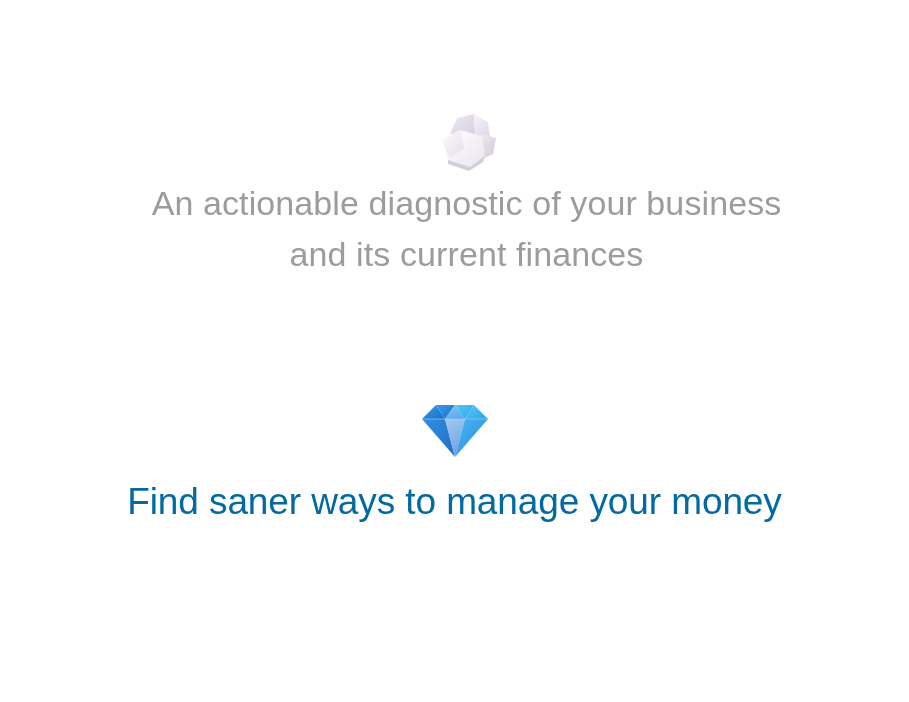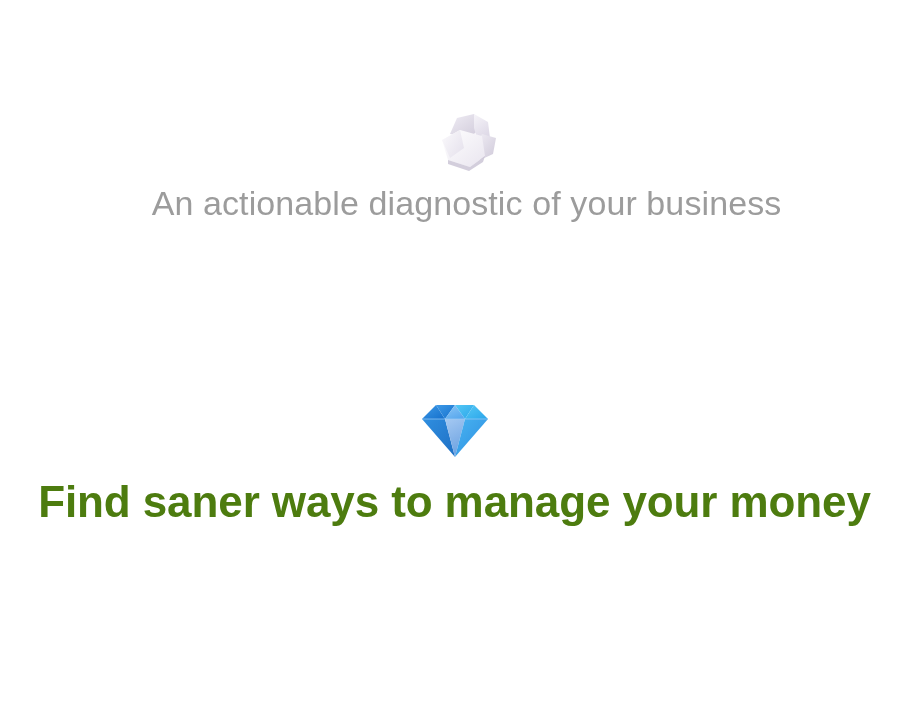--- a/index.html
+++ b/index.html
@@ -80,23 +80,23 @@
   }
 
   .icon-wrap-diamond svg { display: block; }
 
   .strong-heading {
     margin: 0;
     padding: 0;
     margin-top: 14px;
     width: 840px;
     text-align: center;
-    color: #4d7c0f;
-    font-size: 44px;
-    font-weight: 700;
+    color: #0369a1;
+    font-size: 37px;
+    font-weight: 400;
     line-height: 52px;
     letter-spacing: -0.1px;
   }
 
   .line { display: block; }
 </style>
 </head>
 <body>
 
 <div class="page">
@@ -133,20 +133,21 @@
         <path d="M12 36 L30 26 L52 32 L55 52 L40 63 L18 56 Z" fill="url(#gFaceA)"></path>
 
         <path d="M12 36 L30 26 L34 44 L20 54 Z" fill="url(#gFaceD)"></path>
 
         <path d="M18 56 L40 63 L55 52 L53 58 L39 67 L18 60 Z" fill="#cbc5d6" opacity="0.85"></path>
       </svg>
     </div>
 
     <h2 class="muted-heading">
       <span class="line">An actionable diagnostic of your business</span>
+      <span class="line">and its current finances</span>
     </h2>
 
   </div>
 
   <div class="block-strong">
 
     <div class="icon-wrap-diamond" aria-hidden="true">
       <svg width="70" height="64" viewBox="0 0 70 64" xmlns="http://www.w3.org/2000/svg">
         <defs>
           <linearGradient id="dCrownL" x1="0" y1="0" x2="1" y2="1">

